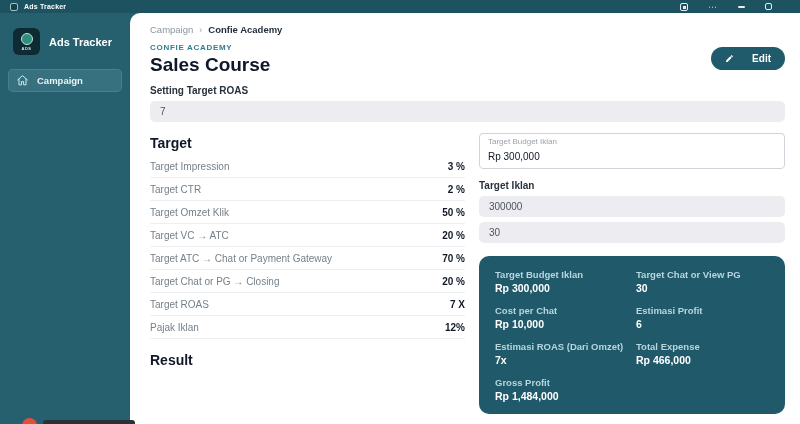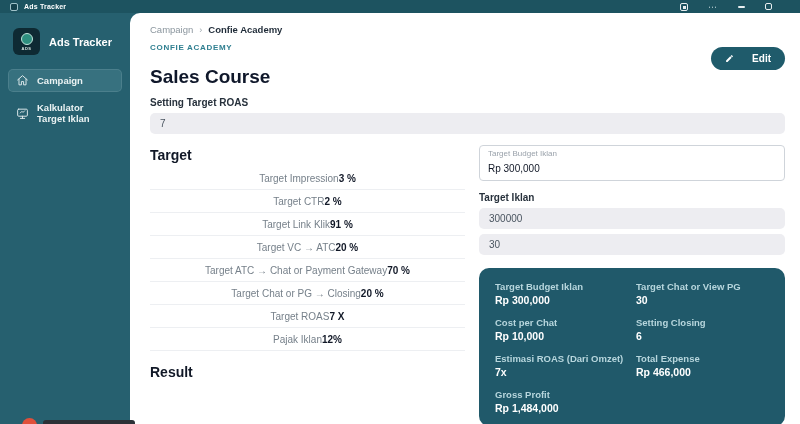--- a/index.html
+++ b/index.html
@@ -42,34 +42,34 @@
 
   
   .main{position:absolute;top:13px;left:130px;right:0;bottom:0;background:#fff;border-top-left-radius:10px;padding:11px 15px 0 20px;overflow:hidden;}
 
   .breadcrumb{display:flex;align-items:center;gap:6px;font-size:9.5px;color:#8b969e;}
   .crumb-current{color:#1f2b38;font-weight:700;}
   .crumb-sep{font-size:9px;color:#9aa4ab;}
 
   .header-row{display:flex;align-items:flex-start;justify-content:space-between;margin-top:8px;}
   .category{font-size:8px;font-weight:bold;letter-spacing:.7px;color:#2f7f90;}
-  .page-title{font-size:19px;font-weight:bold;color:#0f172a;margin-top:14px;}
+  .page-title{font-size:19px;font-weight:bold;color:#0f172a;margin-top:2px;}
   .edit-btn{display:flex;align-items:center;gap:18px;background:var(--brand-teal,#1f5b6b);color:#fff;font-size:10px;font-weight:bold;border:none;border-radius:13px;padding:6px 14px;margin-top:4px;cursor:pointer;}
   .edit-btn svg{width:9px;height:9px;fill:#fff;}
 
   .field-label{font-size:10px;font-weight:700;color:#27313c;}
   .roas-label{margin-top:9px;}
   .gray-input{display:block;width:100%;background:var(--input-bg,#ededf1);border:none;border-radius:5px;height:21px;padding:0 10px;font-size:10px;color:#4a5560;font-family:inherit;margin-top:5px;}
 
   .columns{display:flex;gap:14px;margin-top:7px;}
   .col-left{width:315px;flex-shrink:0;}
   .col-right{flex:1;min-width:0;}
 
   .section-heading{font-size:14px;font-weight:bold;color:#111827;margin:6px 0 4px 0;}
-  .row{display:flex;justify-content:center;align-items:center;padding:5.5px 0;border-bottom:1px solid #edeff2;}
+  .row{display:flex;justify-content:space-between;align-items:center;padding:5.5px 0;border-bottom:1px solid #edeff2;}
   .rows-plain .row{border-bottom:none;padding:6.5px 0;}
   .row-label{font-size:10px;color:#76808a;}
   .row-value{font-size:10px;font-weight:700;color:#111827;}
 
   .outlined-input{border:1px solid #cfd4da;border-radius:4px;padding:3px 8px 4px 8px;background:#fff;margin-top:4px;}
   .outlined-input .mini-label{display:block;font-size:8px;color:#9aa2ab;line-height:9px;}
   .outlined-input input{border:none;outline:none;width:100%;font-size:10px;color:#111827;font-family:inherit;padding:0;background:transparent;}
   .rt-label{display:block;margin-top:11px;}
 
   .summary-card{background:var(--card-bg,#20596a);border-radius:10px;margin-top:13px;padding:13px 16px 12px 16px;display:grid;grid-template-columns:1fr 1fr;row-gap:11px;column-gap:8px;}
@@ -107,31 +107,20 @@
   <div class="nav">
     <div class="nav-item active">
       <span class="nav-ic">
         <svg viewBox="0 0 24 24">
             <path d="M3 11l9-8 9 8"></path>
             <path d="M5.5 9.5V20h4.5v-6h4v6h4.5V9.5"></path>
           </svg>
       </span>
       <span>Campaign</span>
     </div>
-    <div class="nav-item">
-      <span class="nav-ic">
-        <svg viewBox="0 0 24 24">
-            <rect x="3" y="4" width="18" height="13" rx="2"></rect>
-            <path d="M8 21h8"></path>
-            <path d="M12 17v4"></path>
-            <path d="M8 11l3-3 2 2 3-3"></path>
-          </svg>
-      </span>
-      <span>Kalkulator Target Iklan</span>
-    </div>
   </div>
 </div>
 
 <div class="watermark">
   <span class="wm-dot"></span>
   <span class="wm-strip"></span>
 </div>
 
 <div class="main">
 
@@ -168,22 +157,22 @@
             <span class="row-label">Target Impression</span>
             <span class="row-value">3 %</span>
           </div>
 
           <div class="row">
             <span class="row-label">Target CTR</span>
             <span class="row-value">2 %</span>
           </div>
 
           <div class="row">
-            <span class="row-label">Target Link Klik</span>
-            <span class="row-value">91 %</span>
+            <span class="row-label">Target Omzet Klik</span>
+            <span class="row-value">50 %</span>
           </div>
 
           <div class="row">
             <span class="row-label">Target VC → ATC</span>
             <span class="row-value">20 %</span>
           </div>
 
           <div class="row">
             <span class="row-label">Target ATC → Chat or Payment Gateway</span>
             <span class="row-value">70 %</span>
@@ -232,21 +221,21 @@
             <div class="cell-label">Target Chat or View PG</div>
             <div class="cell-value">30</div>
           </div>
 
           <div>
             <div class="cell-label">Cost per Chat</div>
             <div class="cell-value">Rp 10,000</div>
           </div>
 
           <div>
-            <div class="cell-label">Setting Closing</div>
+            <div class="cell-label">Estimasi Profit</div>
             <div class="cell-value">6</div>
           </div>
 
 
           <div>
             <div class="cell-label">Estimasi ROAS (Dari Omzet)</div>
             <div class="cell-value">7x</div>
           </div>
 
           <div>

